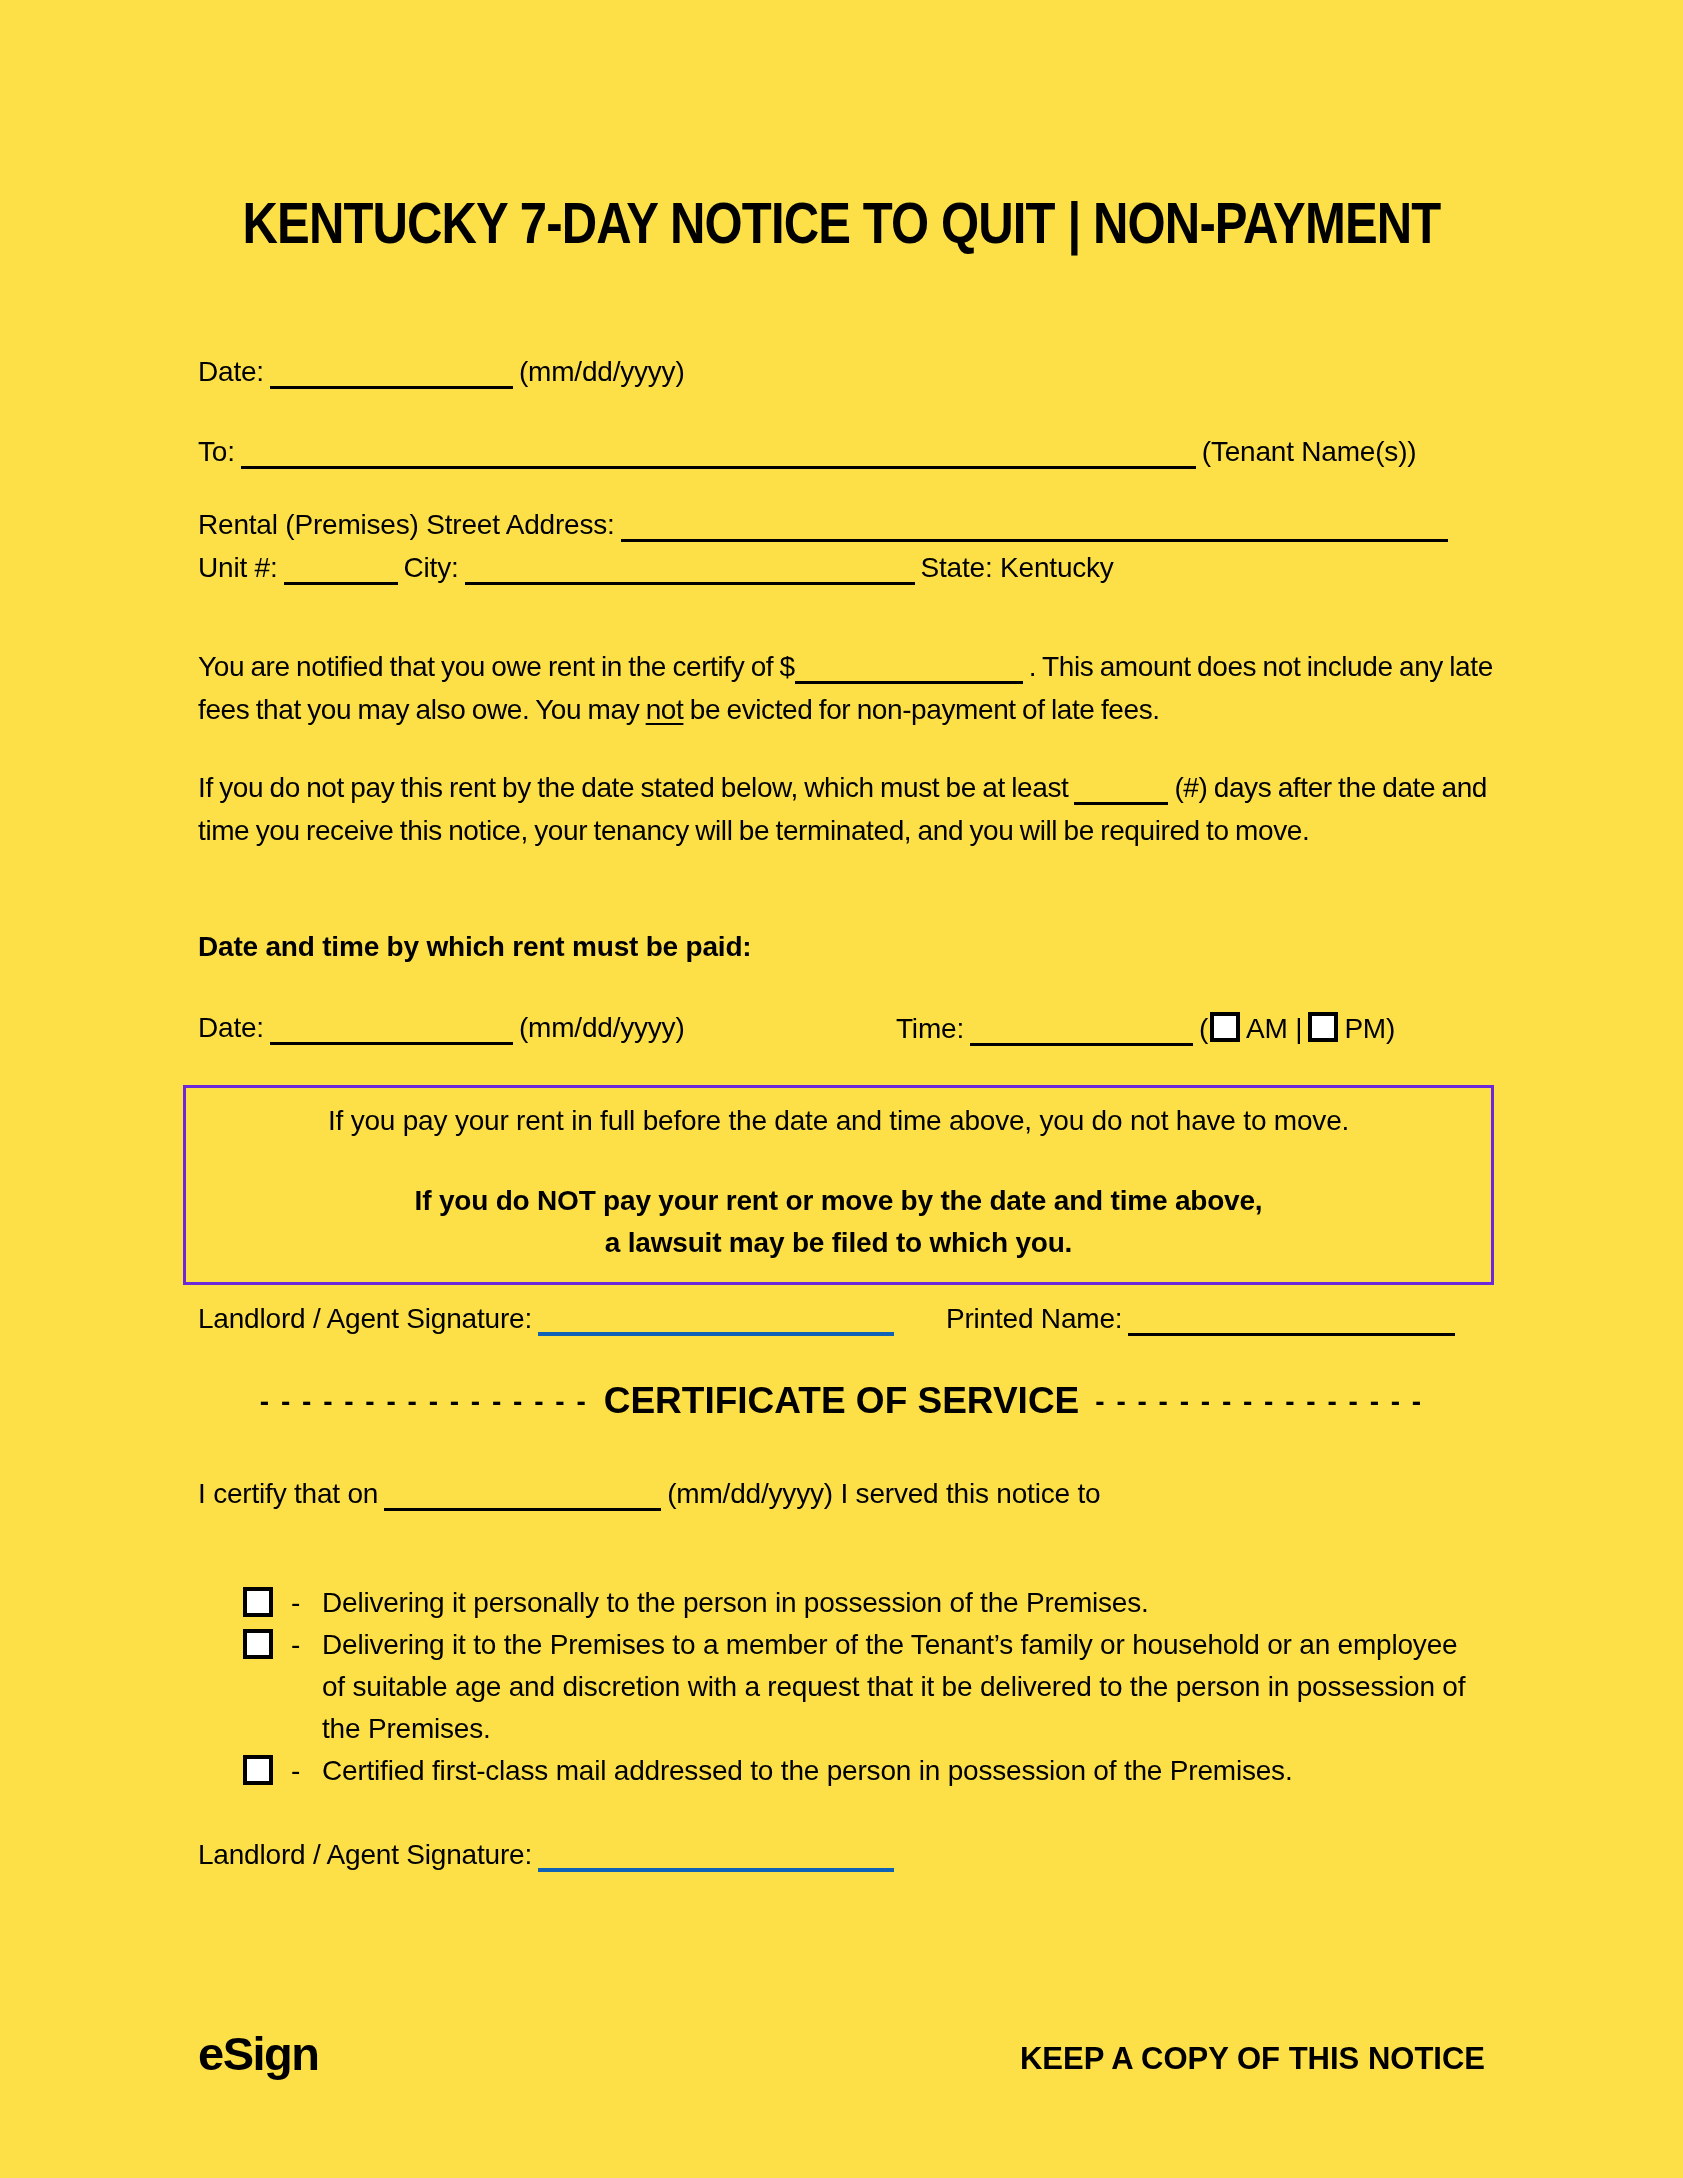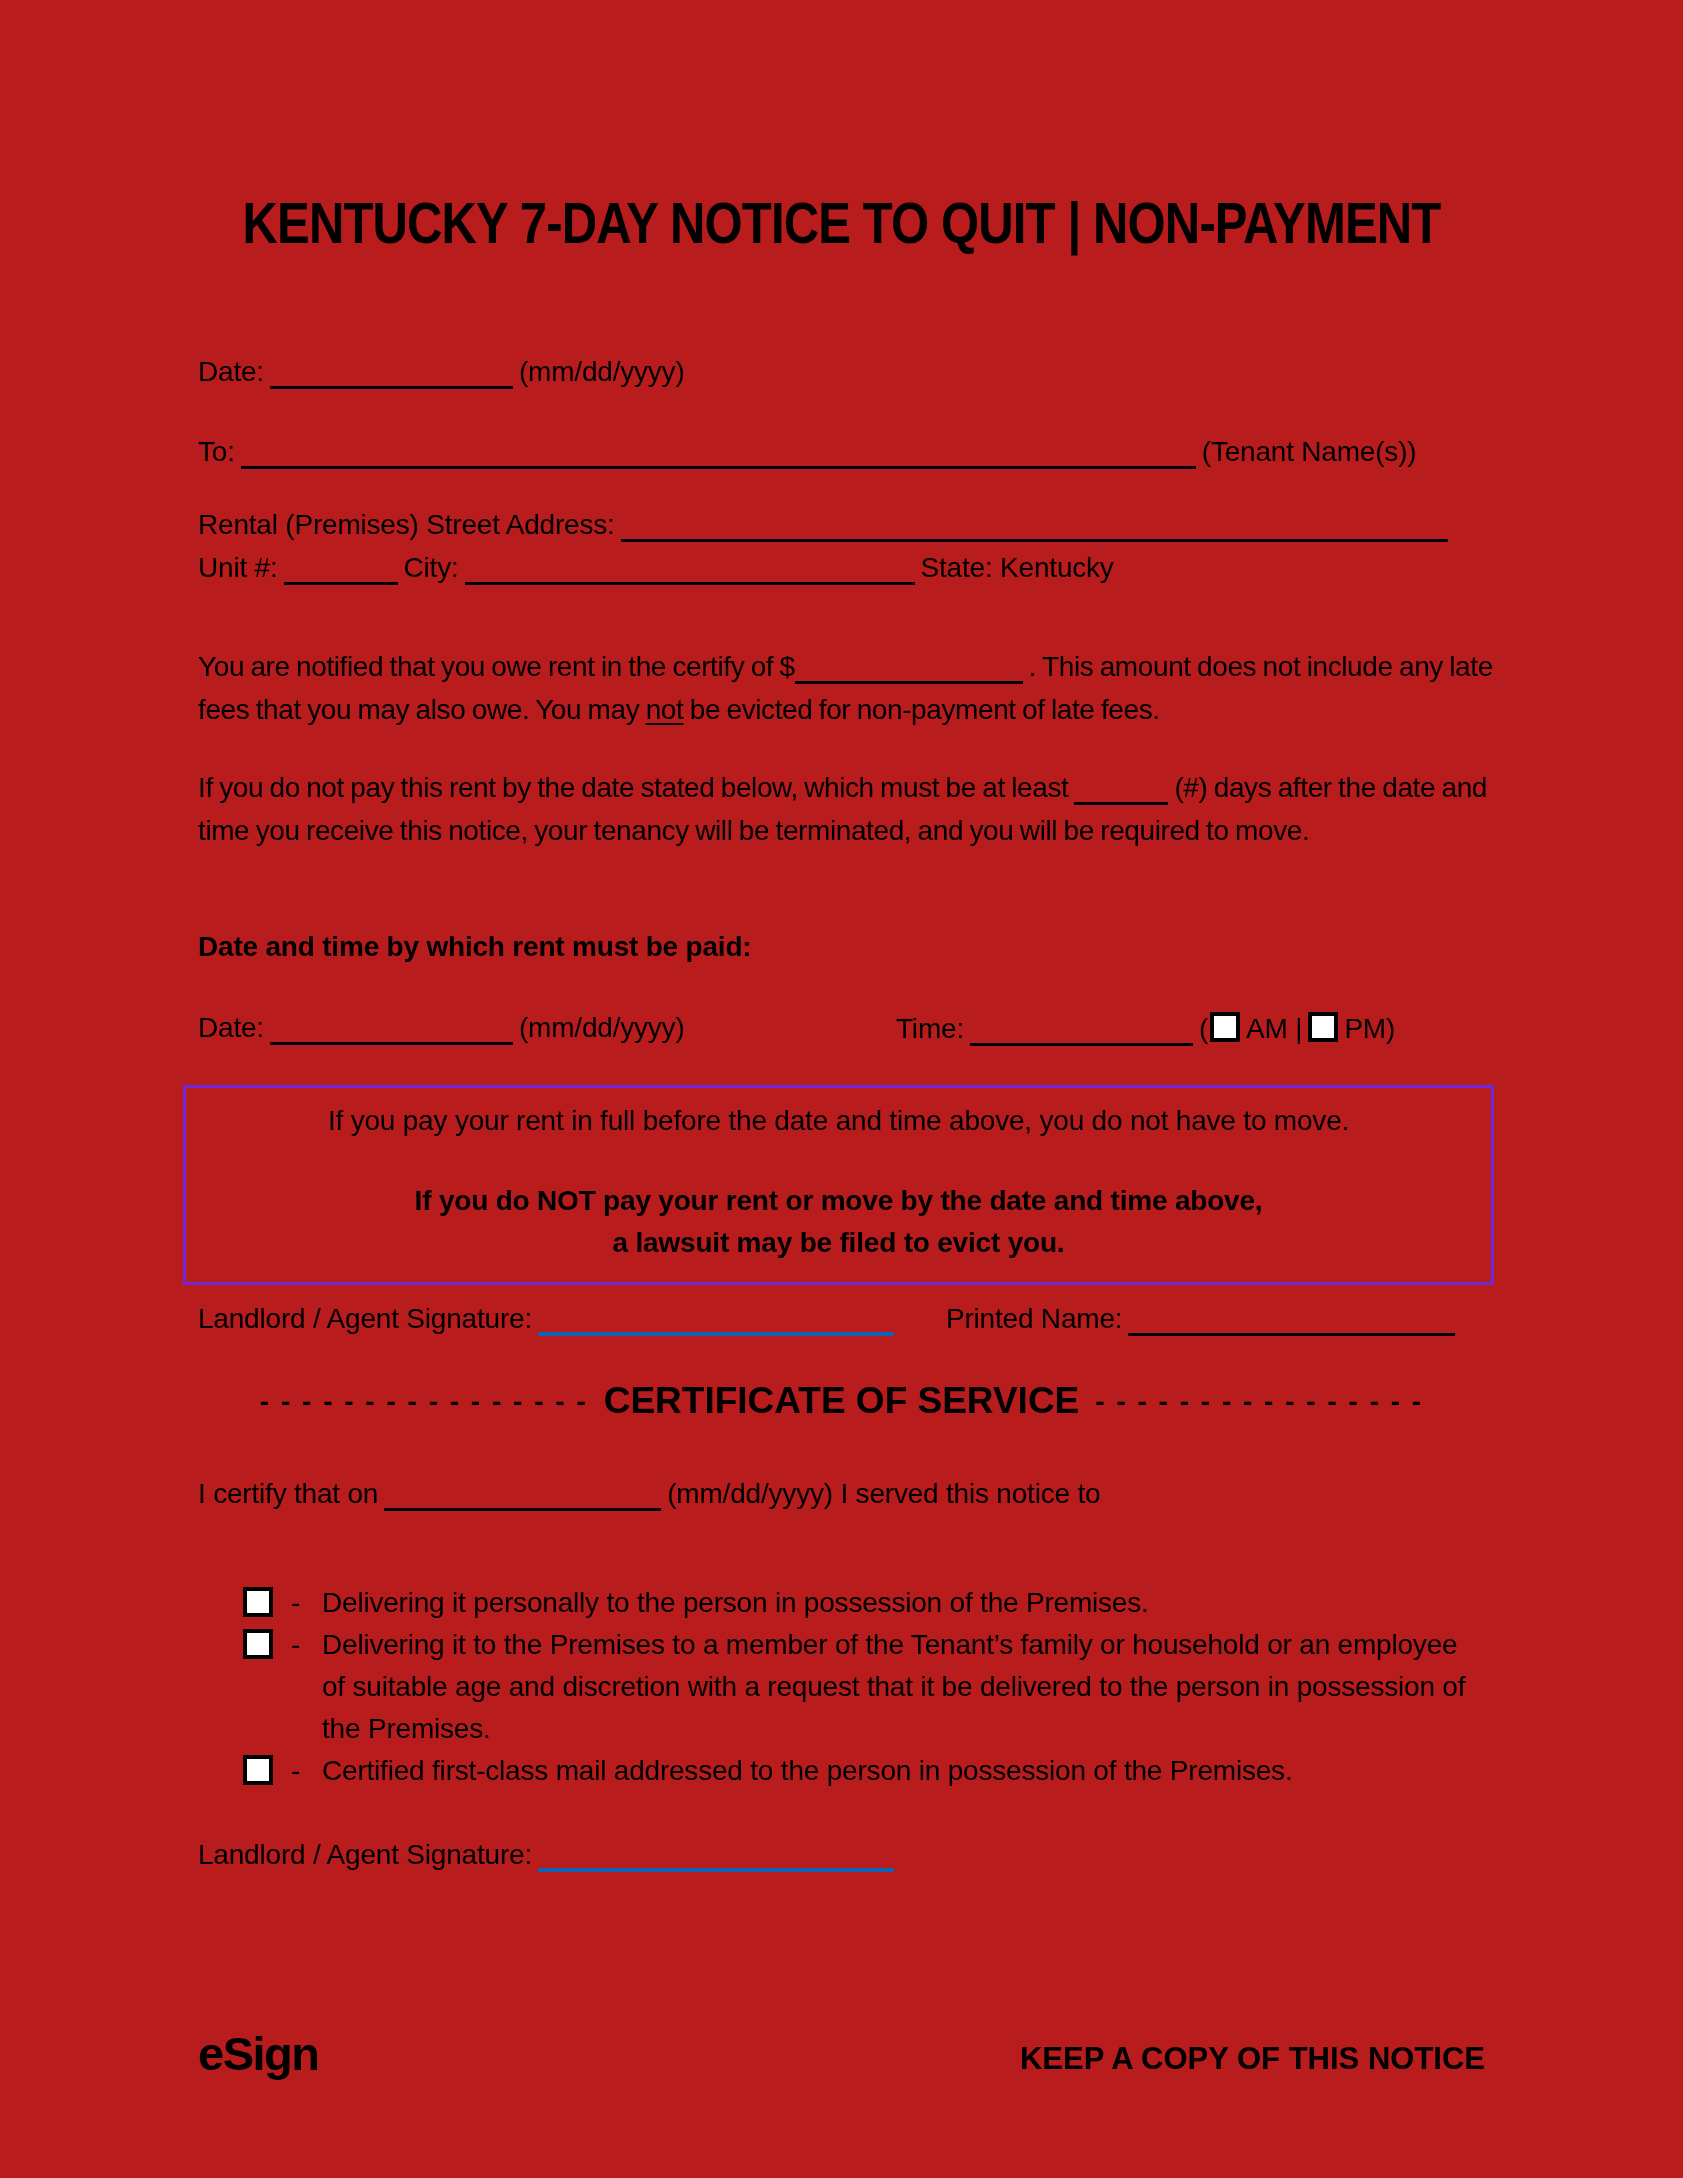--- a/index.html
+++ b/index.html
@@ -1,17 +1,17 @@
 <!DOCTYPE html>
 <html><head>
 <meta charset="utf-8">
 <style>
   html,body { margin:0; padding:0; background:#ffffff; }
   .page {
-    position:relative; width:1683px; height:2178px; background:#b91c1c;
+    position:relative; width:1683px; height:2178px; background:#fde047;
     font-family:"Liberation Sans", sans-serif; font-size:28px; color:#000;
     letter-spacing:-0.2px; overflow:hidden;
   }
   .abs { position:absolute; white-space:nowrap; }
   .para { position:absolute; width:1307px; line-height:43px; letter-spacing:-0.4px; word-spacing:-1px; white-space:normal; }
   .blank {
     display:inline-block; height:1em; border-bottom:3px solid #000;
     vertical-align:-8px; margin:0 6px;
   }
   .blank-blue { border-bottom-width:4px; }
@@ -79,21 +79,21 @@
     <span>Date:</span><span class="blank" style="width:243px;"></span><span>(mm/dd/yyyy)</span>
   </div>
 
   <div class="abs" style="left:896px; top:1012px;">
     <span>Time:</span><span class="blank" style="width:223px;"></span><span>(</span><span class="cb" style="margin-left:2px;"></span><span>AM</span>&nbsp;<span>|</span><span class="cb"></span><span>PM</span><span>)</span>
   </div>
 
   <div class="warning-box">
     <div class="warning-line1">If you pay your rent in full before the date and time above, you do not have to move.</div>
     <div class="b">If you do NOT pay your rent or move by the date and time above,</div>
-    <div class="b">a lawsuit may be filed to evict you.</div>
+    <div class="b">a lawsuit may be filed to which you.</div>
   </div>
 
   <div class="abs" style="left:198px; top:1303px;">
     <span>Landlord / Agent Signature:</span><span class="blank blank-blue" style="width: 356px; border-bottom-color: rgb(15, 98, 181);"></span><span class="gap-left">Printed Name:</span><span class="blank" style="width:327px;"></span>
   </div>
 
   <div class="cert-heading">
     <span class="cert-dashes">- - - - - - - - - - - - - - - -</span><span class="cert-title">CERTIFICATE OF SERVICE</span><span class="cert-dashes">- - - - - - - - - - - - - - - -</span>
   </div>
 

